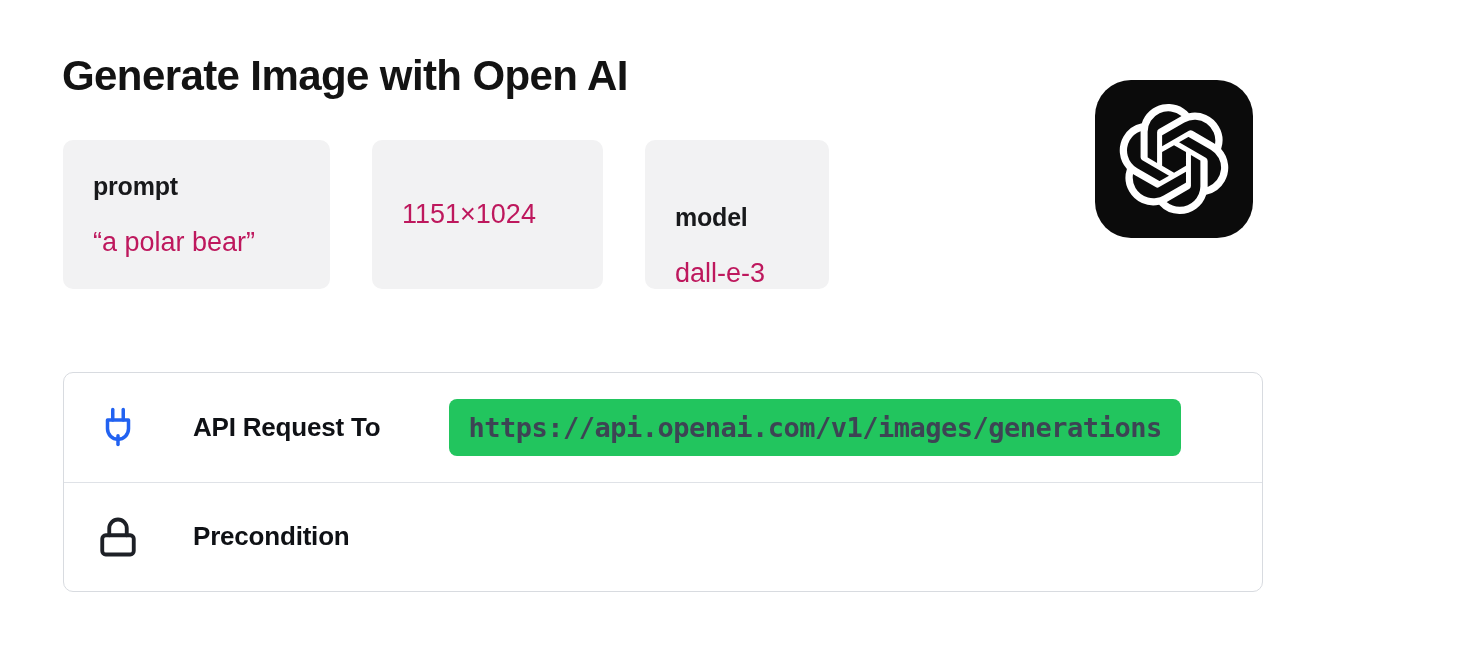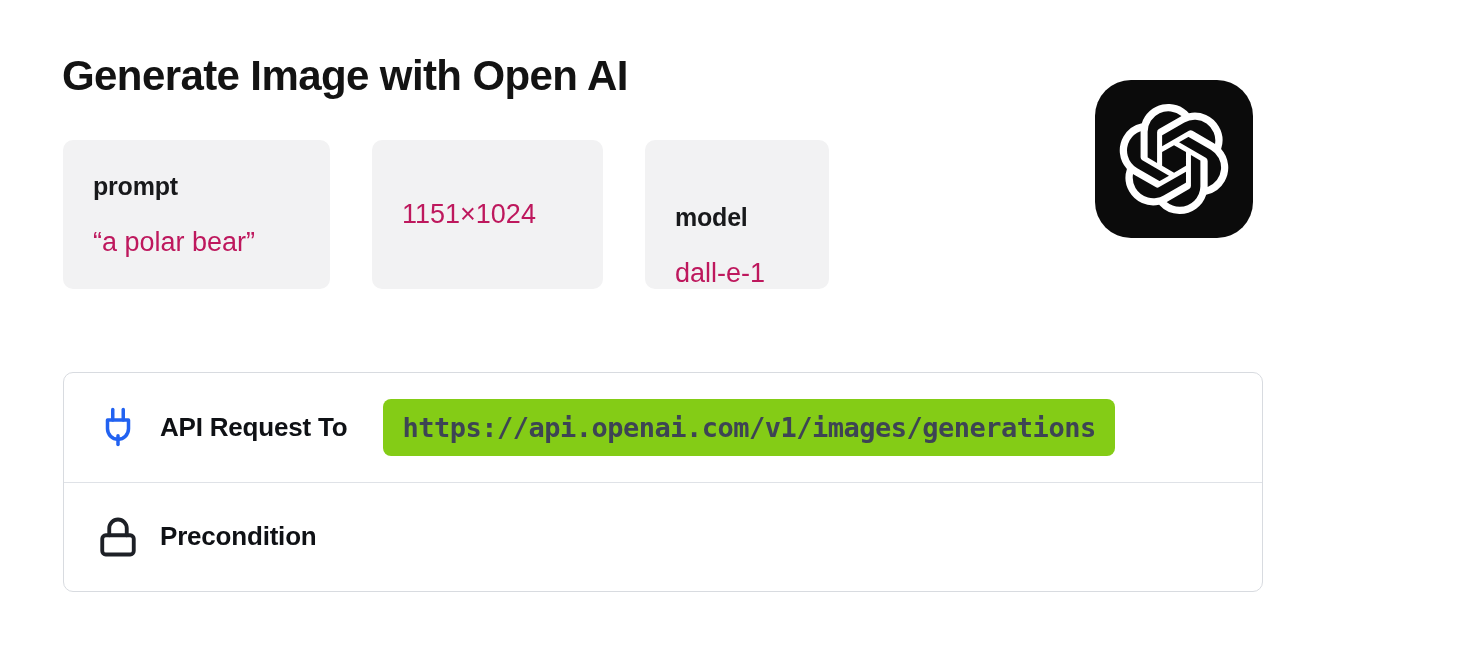--- a/index.html
+++ b/index.html
@@ -76,20 +76,21 @@
     border: 1.5px solid #d8dbe0;
     border-radius: 10px;
     display: flex;
     flex-direction: column;
   }
   .api-row {
     flex: 1;
     display: flex;
     align-items: center;
     padding-left: 32px;
+    gap: 33px;
   }
   .api-row + .api-row { border-top: 1.5px solid #dfe2e7; }
   .row-icon {
     width: 44px;
     height: 44px;
     display: flex;
     align-items: center;
     justify-content: center;
     margin-right: 20px;
     flex: 0 0 auto;
@@ -99,21 +100,21 @@
   .lock { color: #1d2026; }
   .row-label {
     font-size: 26px;
     font-weight: 700;
     color: #0f1115;
     letter-spacing: -0.2px;
     margin-right: 36px;
     white-space: nowrap;
   }
   .code-chip {
-    background: #84cc16;
+    background: #22c55e;
     border-radius: 8px;
     padding: 13px 19px;
     font-family: "DejaVu Sans Mono", monospace;
     font-size: 27px;
     color: #3d4454;
     letter-spacing: -0.5px;
     white-space: nowrap;
   }
   .code-chip .strong { font-weight: 700; }
   .code-chip.all-strong { font-weight: 700; }
@@ -128,21 +129,21 @@
   <div class="params-row">
     <div class="param-card">
       <div class="param-name">prompt</div>
       <div class="param-value">“a polar bear”</div>
     </div>
     <div class="param-card">
       <div class="param-value">1151×1024</div>
     </div>
     <div class="param-card">
       <div class="param-name">model</div>
-      <div class="param-value">dall-e-1</div>
+      <div class="param-value">dall-e-3</div>
     </div>
   </div>
 
   <div class="logo-tile">
     <svg viewBox="0 0 24 24" aria-hidden="true">
       <path fill="#ffffff" d="M22.2819 9.8211a5.9847 5.9847 0 0 0-.5157-4.9108 6.0462 6.0462 0 0 0-6.5098-2.9A6.0651 6.0651 0 0 0 4.9807 4.1818a5.9847 5.9847 0 0 0-3.9977 2.9 6.0462 6.0462 0 0 0 .7427 7.0966 5.98 5.98 0 0 0 .511 4.9107 6.051 6.051 0 0 0 6.5146 2.9001A5.9847 5.9847 0 0 0 13.2599 24a6.0557 6.0557 0 0 0 5.7718-4.2058 5.9894 5.9894 0 0 0 3.9977-2.9001 6.0557 6.0557 0 0 0-.7475-7.073zm-9.022 12.6081a4.4755 4.4755 0 0 1-2.8764-1.0408l.1419-.0804 4.7783-2.7582a.7948.7948 0 0 0 .3927-.6813v-6.7369l2.02 1.1686a.071.071 0 0 1 .038.052v5.5826a4.504 4.504 0 0 1-4.4945 4.4944zm-9.6607-4.1254a4.4708 4.4708 0 0 1-.5346-3.0137l.142.0852 4.783 2.7582a.7712.7712 0 0 0 .7806 0l5.8428-3.3685v2.3324a.0804.0804 0 0 1-.0332.0615L9.74 19.9502a4.4992 4.4992 0 0 1-6.1408-1.6464zM2.3408 7.8956a4.485 4.485 0 0 1 2.3655-1.9728V11.6a.7664.7664 0 0 0 .3879.6765l5.8144 3.3543-2.0201 1.1685a.0757.0757 0 0 1-.071 0l-4.8303-2.7865A4.504 4.504 0 0 1 2.3408 7.8956zm16.5963 3.8558L13.1038 8.364 15.1192 7.2a.0757.0757 0 0 1 .071 0l4.8303 2.7913a4.4944 4.4944 0 0 1-.6765 8.1042v-5.6772a.79.79 0 0 0-.407-.667zm2.0107-3.0231l-.142-.0852-4.7735-2.7818a.7759.7759 0 0 0-.7854 0L9.409 9.2297V6.8974a.0662.0662 0 0 1 .0284-.0615l4.8303-2.7866a4.4992 4.4992 0 0 1 6.6802 4.66zM8.3065 12.863l-2.02-1.1638a.0804.0804 0 0 1-.038-.0567V6.0742a4.4992 4.4992 0 0 1 7.3757-3.4537l-.142.0805L8.704 5.459a.7948.7948 0 0 0-.3927.6813zm1.0976-2.3654l2.602-1.4998 2.6069 1.4998v2.9994l-2.5974 1.4997-2.6067-1.4997z"></path>
     </svg>
   </div>
 
   <div class="api-card">

